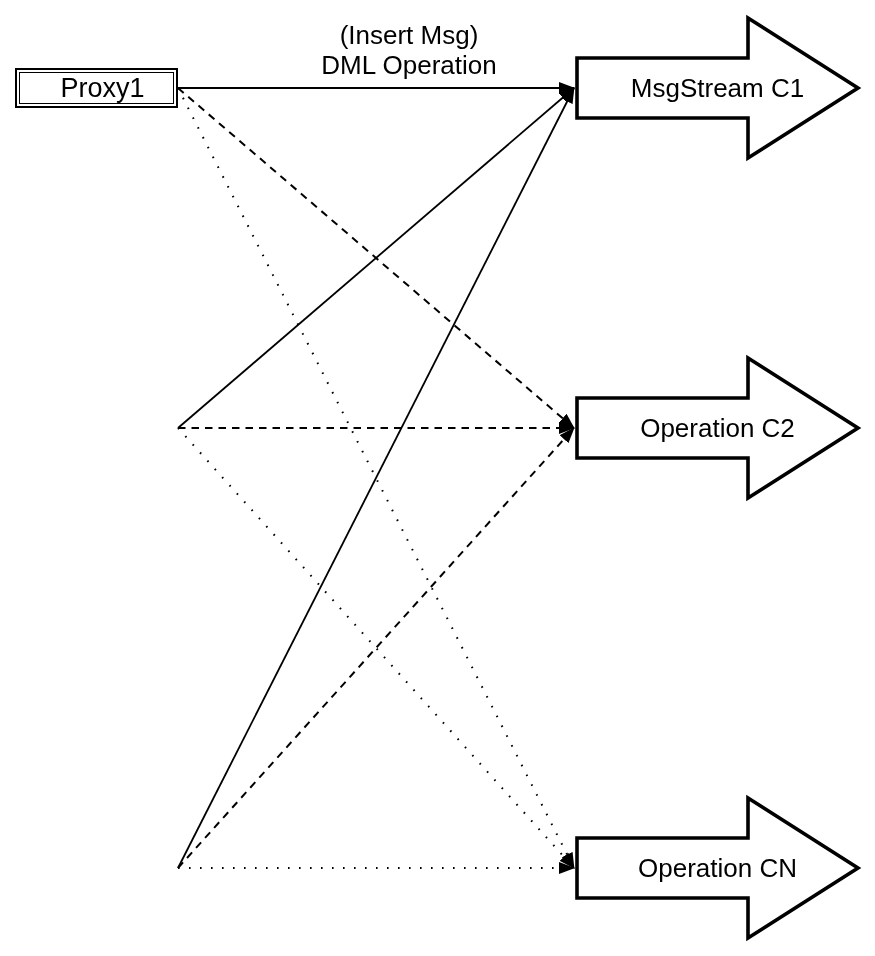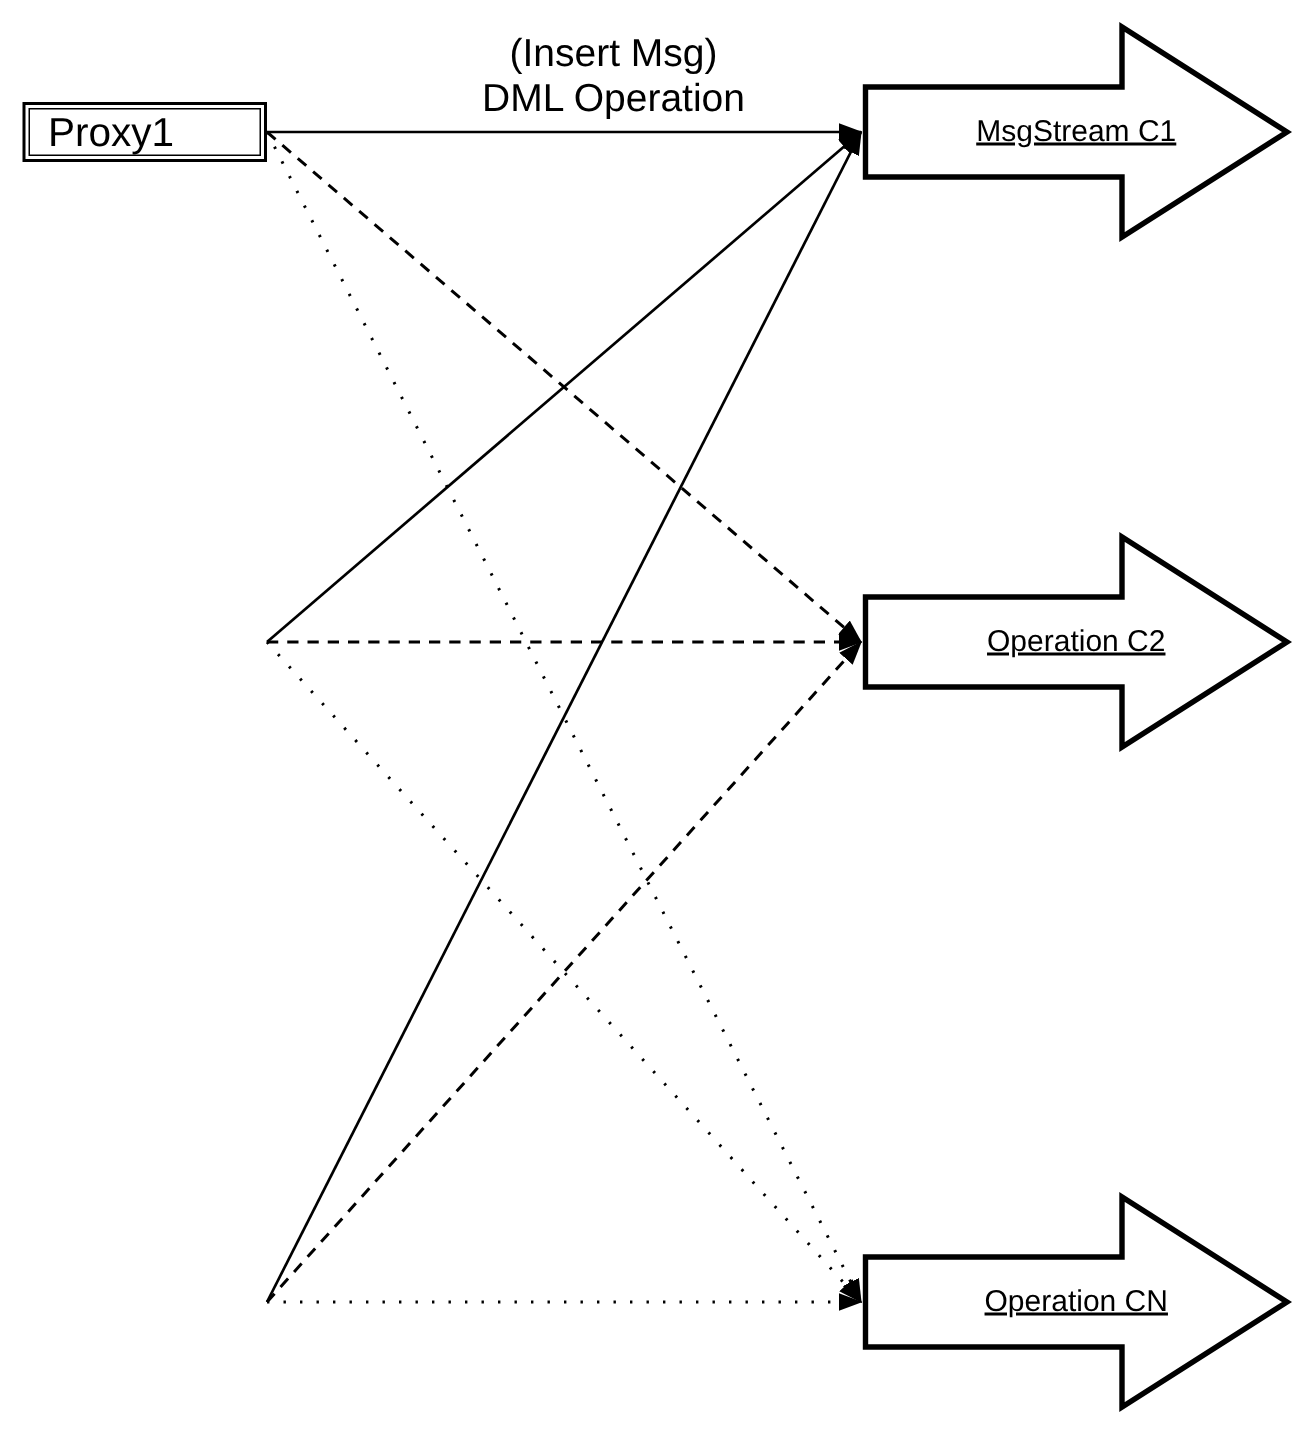--- a/index.html
+++ b/index.html
@@ -48,41 +48,40 @@
     height:40px;
     border:2px solid var(--stroke-color);
     background:var(--fill-color);
   }
   .proxy-box .inner{
     position:absolute;
     inset:2px;
     border:1px solid var(--stroke-color);
     display:flex;
     align-items:center;
-    justify-content:flex-start;
+    justify-content:center;
     padding-left:12px;
   }
   .proxy-box .inner span{
     font-size:27px;
     line-height:1;
     white-space:nowrap;
   }
   
   .stream-label{
     position:absolute;
     left:577px;
     width:281px;
     height:60px;
     display:flex;
     align-items:center;
     justify-content:center;
-    font-size:20px;
+    font-size:26px;
     white-space:nowrap;
     pointer-events:none;
-    text-decoration:underline;
   }
   
   .caption{
     position:absolute;
     left:259px;
     top:20px;
     width:300px;
     text-align:center;
     font-size:26px;
     line-height:30px;

